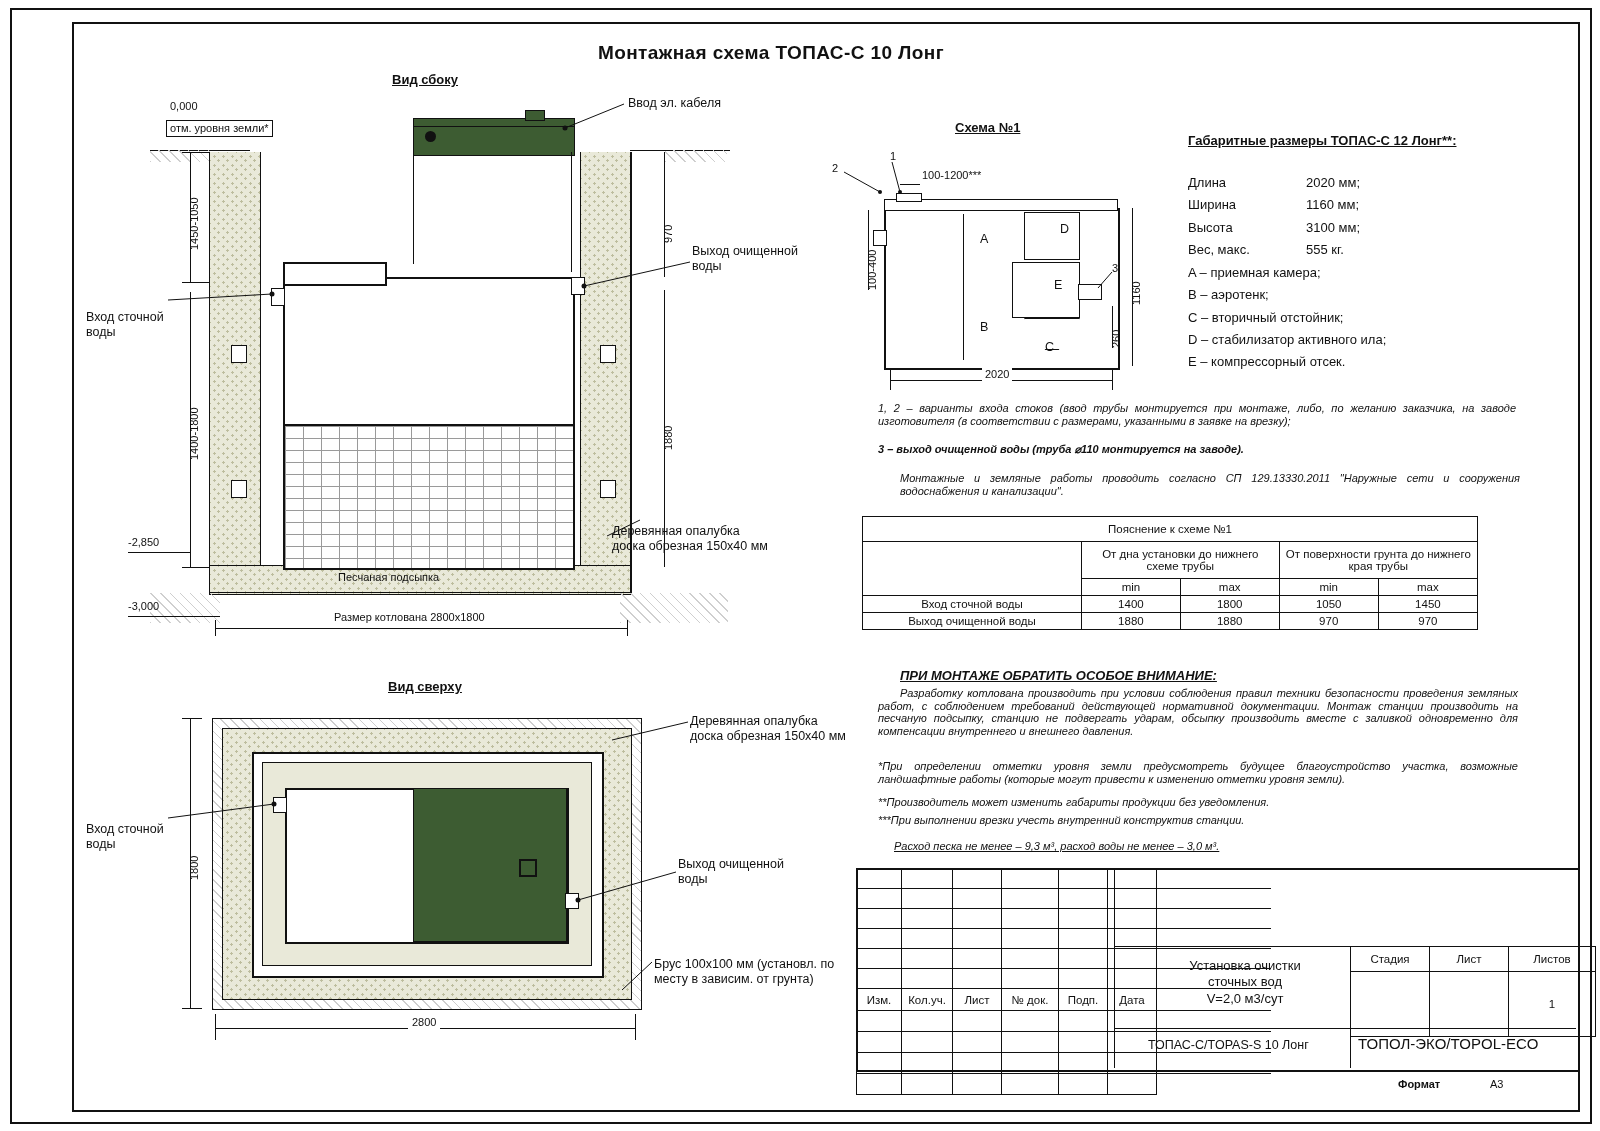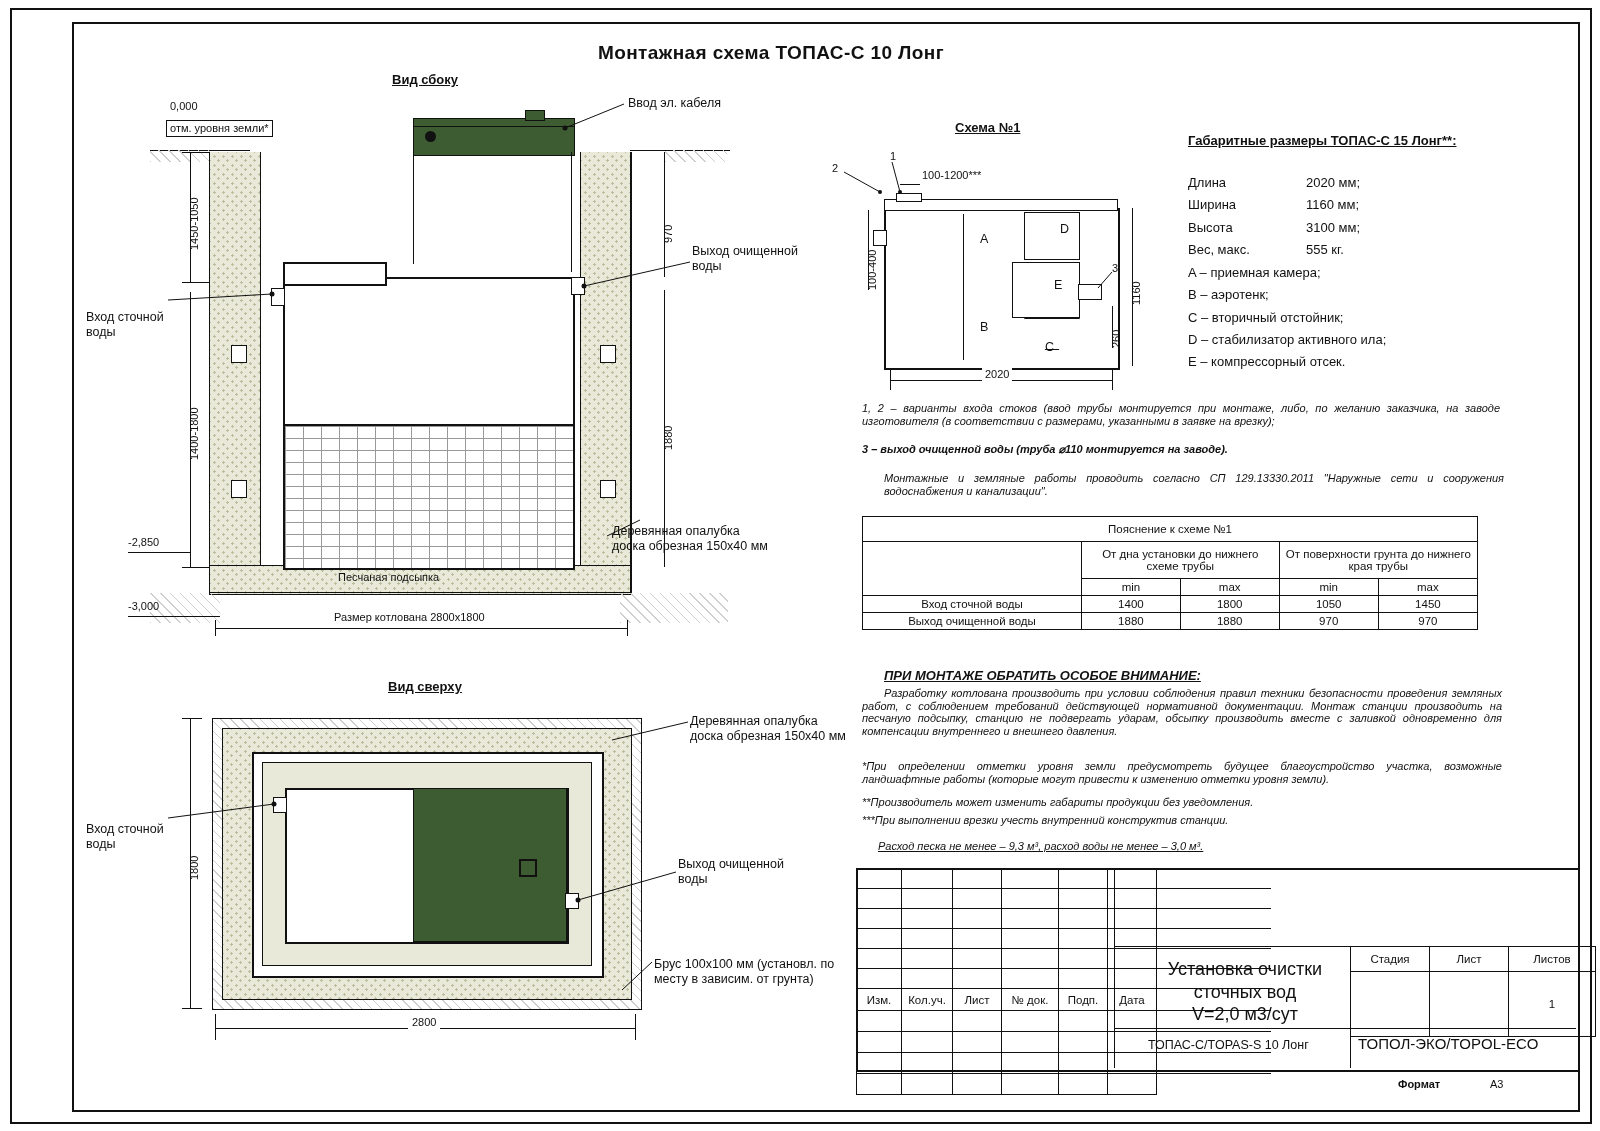--- a/index.html
+++ b/index.html
@@ -5,21 +5,21 @@
   html,body{margin:0;padding:0;background:#ffffff;}
   body{width:1600px;height:1131px;font-family:"Liberation Sans",sans-serif;color:#111;overflow:hidden;}
   #sheet{position:relative;width:1600px;height:1131px;}
   .frame{position:absolute;left:10px;top:8px;width:1578px;height:1112px;border:2px solid #111;}
   .frame2{position:absolute;left:72px;top:22px;width:1504px;height:1086px;border:2px solid #111;}
   .abs{position:absolute;}
   .ttl{font-size:19px;font-weight:bold;letter-spacing:.4px;}
   .lbl{font-size:12.5px;line-height:1.18;}
   .lbl-b{font-size:13px;font-weight:bold;text-decoration:underline;}
   .sm{font-size:11px;line-height:1.15;}
-  .it{font-style:italic;}
+  .it{font-style:italic;margin-left:16px;}
   .line{position:absolute;background:#111;}
   .h1{height:1px;}
   .v1{width:1px;}
   .hatch-soil{background:repeating-linear-gradient(45deg,#cfcfcf 0 1px,transparent 1px 7px);}
   .sand{background:#e9e9d9;background-image:radial-gradient(#bdbd9e 1px,transparent 1.3px),radial-gradient(#bdbd9e 1px,transparent 1.3px);background-size:9px 9px,9px 9px;background-position:0 0,4px 4px;}
   .brick{background:#ffffff;background-image:
       linear-gradient(#9a9a9a 1px,transparent 1px),
       linear-gradient(90deg,#9a9a9a 1px,transparent 1px);
       background-size:18px 12px,18px 12px;}
   .tank{background:#fff;border:2px solid #111;}
@@ -203,21 +203,21 @@
   <div class="abs dim" style="left:890px;top:380px;width:222px;"></div>
   <div class="abs dimv" style="left:890px;top:370px;height:20px;"></div>
   <div class="abs dimv" style="left:1112px;top:370px;height:20px;"></div>
   <div class="abs sm" style="left:982px;top:368px;background:#fff;padding:0 3px;">2020</div>
 
   <div class="abs dimv" style="left:1132px;top:208px;height:158px;"></div>
   <div class="abs sm rot" style="left:1130px;top:305px;">1160</div>
   <div class="abs dimv" style="left:1112px;top:306px;height:42px;"></div>
   <div class="abs sm rot" style="left:1110px;top:348px;">260</div>
 
-  <div class="abs lbl-b" style="left:1188px;top:133px;">Габаритные размеры ТОПАС-С 15 Лонг**:</div>
+  <div class="abs lbl-b" style="left:1188px;top:133px;">Габаритные размеры ТОПАС-С 12 Лонг**:</div>
   <div class="abs" style="left:1188px;top:172px;width:300px;">
     <div style="display:flex;font-size:13px;line-height:1.72;">
       <div style="width:118px;">
         <div>Длина</div>
         <div>Ширина</div>
         <div>Высота</div>
         <div>Вес, макс.</div>
       </div>
       <div>
         <div>2020 мм;</div>
@@ -388,21 +388,21 @@
     </tbody>
       </table>
   </div>
 
   <div class="abs line v1" style="left:1114px;top:868px;height:200px;"></div>
   <div class="abs line h1" style="left:1114px;top:946px;width:462px;"></div>
   <div class="abs line h1" style="left:1114px;top:1028px;width:462px;"></div>
   <div class="abs line v1" style="left:1350px;top:946px;height:82px;"></div>
   <div class="abs line v1" style="left:1350px;top:1028px;height:40px;"></div>
 
-  <div class="abs lbl" style="left:1150px;top:958px;width:190px;text-align:center;font-size:18px;line-height:1.25;white-space:pre-line;">Установка очистки
+  <div class="abs lbl" style="left:1150px;top:958px;width:190px;text-align:center;font-size:13px;line-height:1.25;white-space:pre-line;">Установка очистки
 сточных вод
 V=2,0 м3/сут</div>
   <div class="abs sm" style="left:1148px;top:1038px;font-size:12.5px;">ТОПАС-С/TOPAS-S 10 Лонг</div>
   <div class="abs" style="left:1358px;top:1035px;font-size:15px;">ТОПОЛ-ЭКО/TOPOL-ECO</div>
 
   <div class="abs" style="left:1350px;top:946px;">
     <table class="t">
       <tbody>
           <tr>
         <td style="width:72px;height:20px;">Стадия</td>

